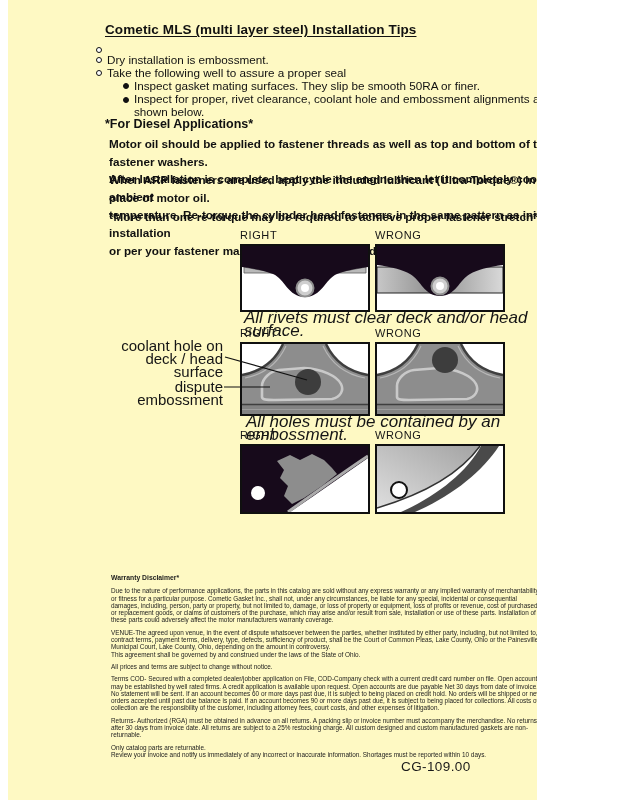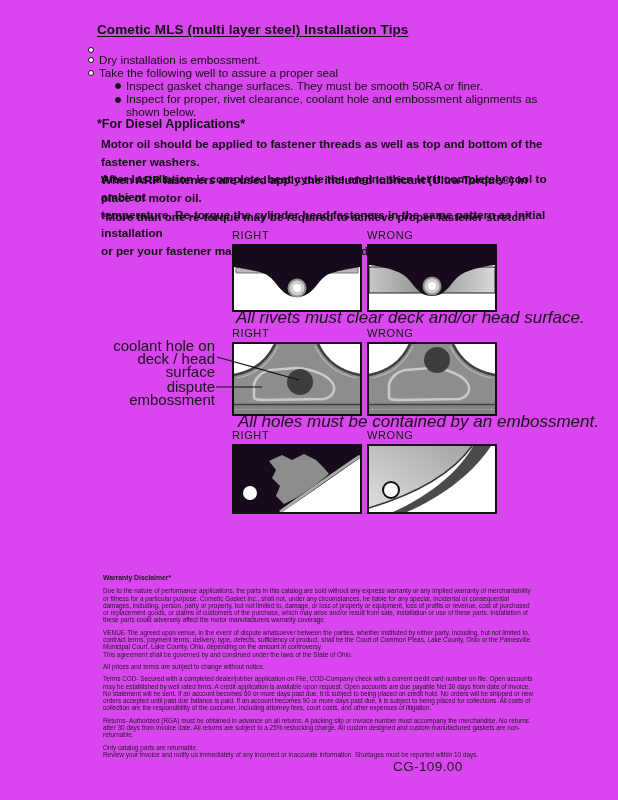--- a/index.html
+++ b/index.html
@@ -1,17 +1,17 @@
 <!DOCTYPE html>
 <html><head>
 <meta charset="utf-8">
 <style>
   html,body{margin:0;padding:0;background:#ffffff;}
-  .page{position:relative;width:618px;height:800px;background:#d946ef;overflow:hidden;
-        font-family:"Liberation Sans", sans-serif;color:#111;}
+  .page{position:relative;width:529px;height:800px;background:#fef9c3;overflow:hidden;
+        font-family:"Liberation Sans", sans-serif;color:#111;margin-left:8px;}
   .abs{position:absolute;}
   .title{left:97px;top:22px;font-size:13.5px;font-weight:bold;
          text-decoration:underline;text-underline-offset:2px;letter-spacing:0.1px;}
   .tips{left:88px;top:42px;font-size:11.7px;line-height:13.2px;width:470px;}
   .tiprow{display:flex;align-items:flex-start;}
   .tiprow.sub{padding-left:27px;}
   .mark{flex:0 0 auto;width:4px;height:4px;border-radius:50%;margin:4.5px 5px 0 0;}
   .mark.open{border:1px solid #111;background:#fff;}
   .mark.fill{background:#111;border:1px solid #111;}
   .h2{left:97px;top:117px;font-size:12.5px;font-weight:bold;}
@@ -41,21 +41,21 @@
     <div class="tiprow">
       <span class="mark open"></span>
       <span>Dry installation is embossment.</span>
     </div>
     <div class="tiprow">
       <span class="mark open"></span>
       <span>Take the following well to assure a proper seal</span>
     </div>
     <div class="tiprow sub">
       <span class="mark fill"></span>
-      <span>Inspect gasket change surfaces.  They must be smooth 50RA or finer.</span>
+      <span>Inspect gasket mating surfaces.  They slip be smooth 50RA or finer.</span>
     </div>
     <div class="tiprow sub">
       <span class="mark fill"></span>
       <span>Inspect for proper, rivet clearance, coolant hole and embossment alignments as shown below.</span>
     </div>
   </div>
 
   <div class="abs h2">*For Diesel Applications*</div>
   <div class="abs para p1">Motor oil should be applied to fastener threads as well as top and bottom of the fastener washers.
 When ARP fasteners are used apply the included lubricant (Ultra-Torque®) in place of motor oil.</div>

